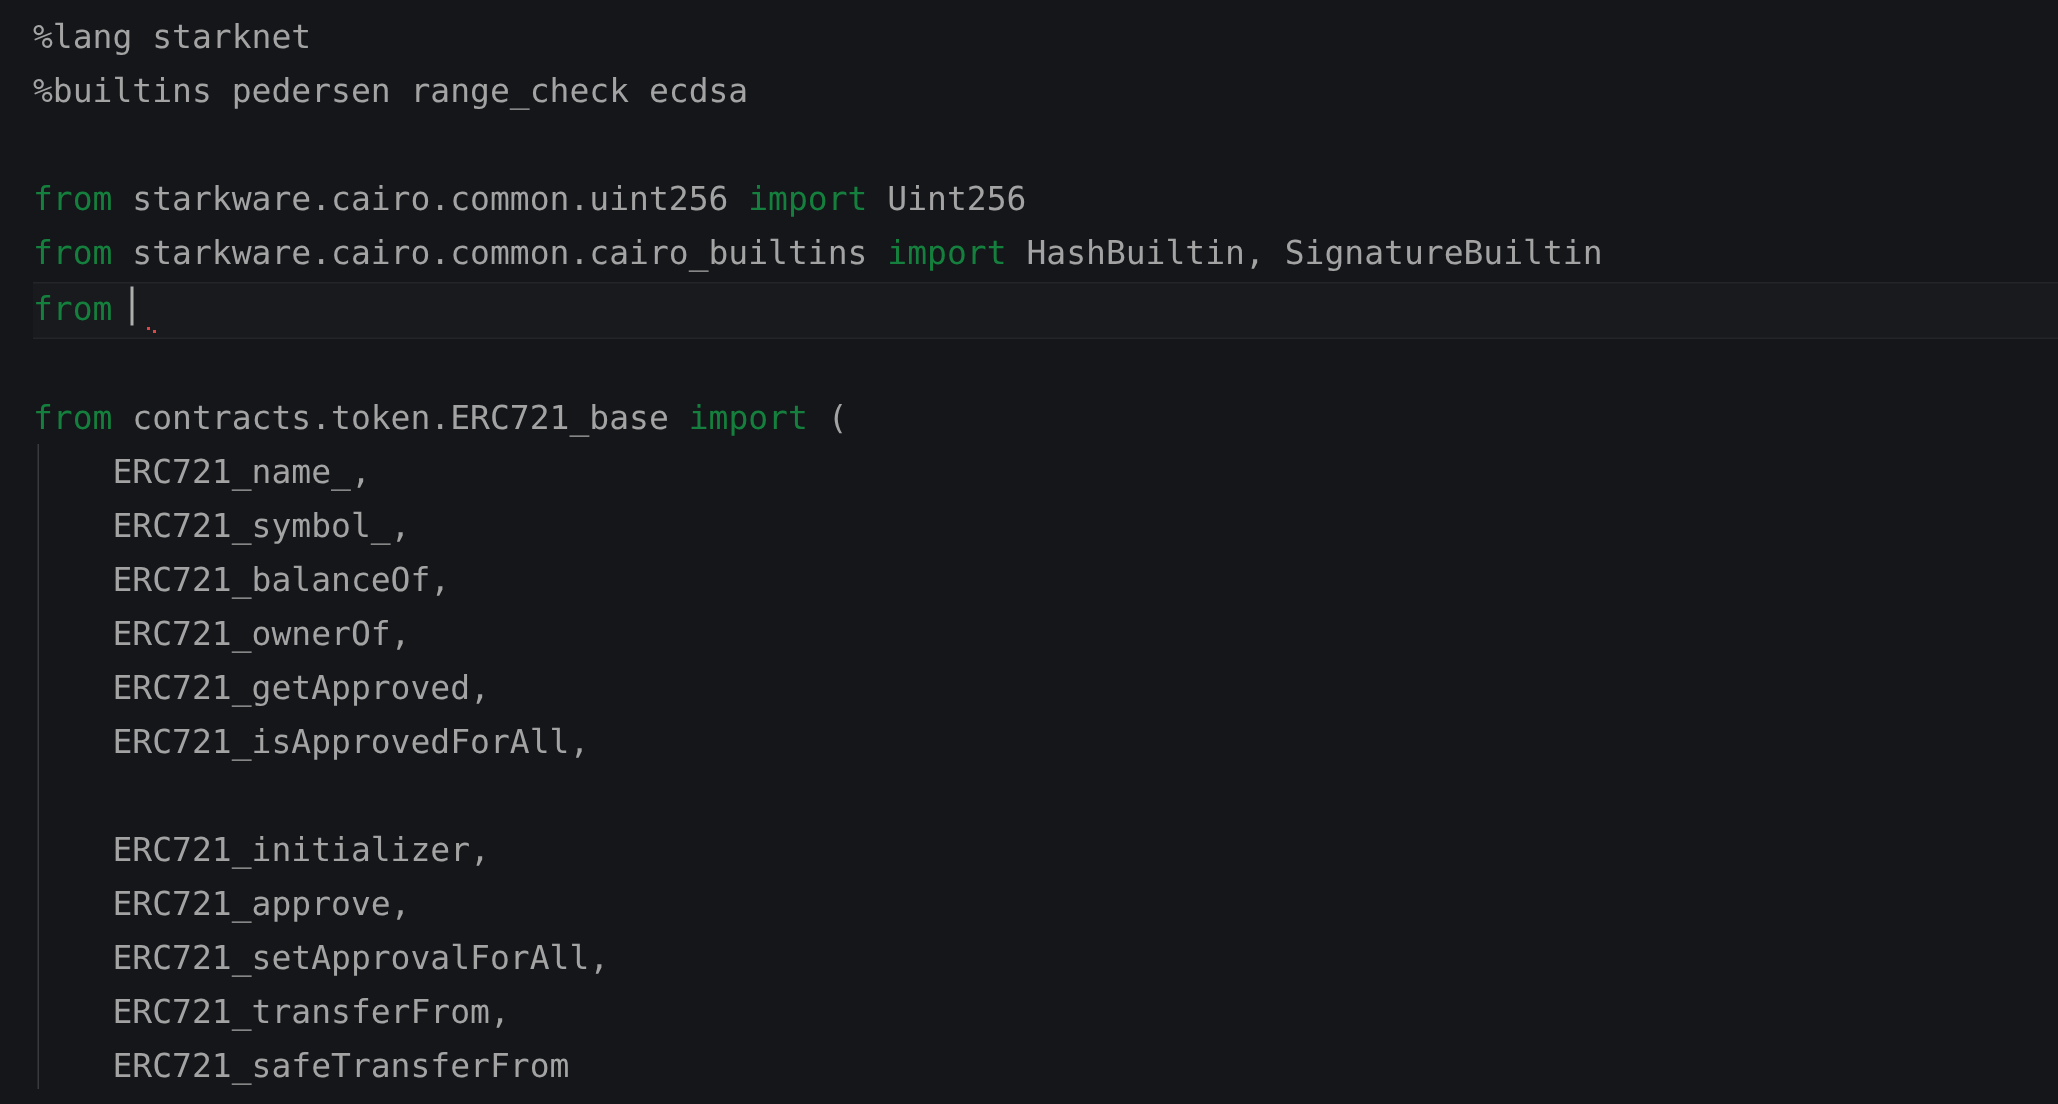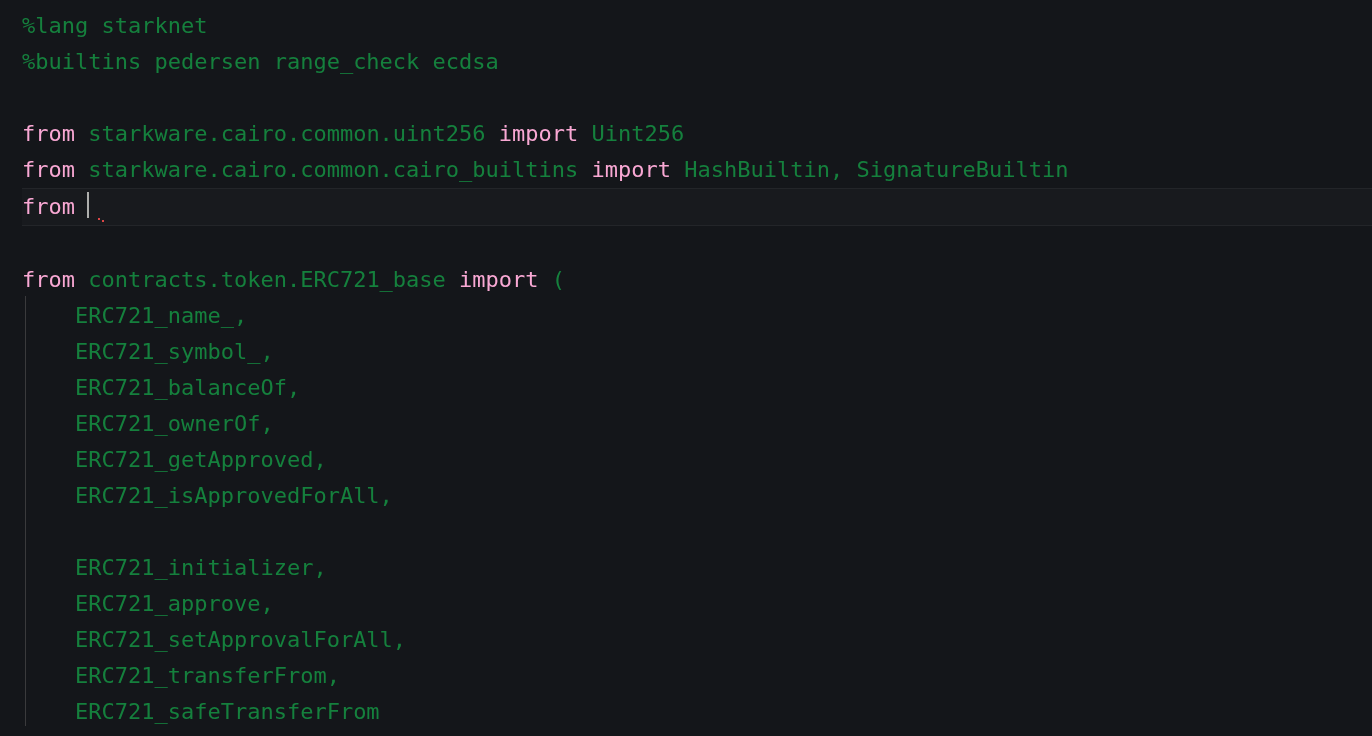--- a/index.html
+++ b/index.html
@@ -30,22 +30,22 @@
     border-bottom: 1px solid rgba(255,255,255,0.05);
   }
   .cursor {
     display: inline-block;
     width: 1px;
     height: 26px;
     border-left: 2px solid #aeafad;
     margin-bottom: -4px;
     margin-left: -1px;
   }
-  .tok-keyword { color: #f9a8d4; }
-  .tok-default { color: #15803d; }
+  .tok-keyword { color: #15803d; }
+  .tok-default { color: #a3a3a3; }
   .indent-guide-col {
     position: absolute;
     left: 25px;
     top: 296px;
     width: 1px;
     height: 430px;
     border-left: 1px solid rgba(90,90,90,0.55);
   }
   .err-squiggle {
     position: absolute;

